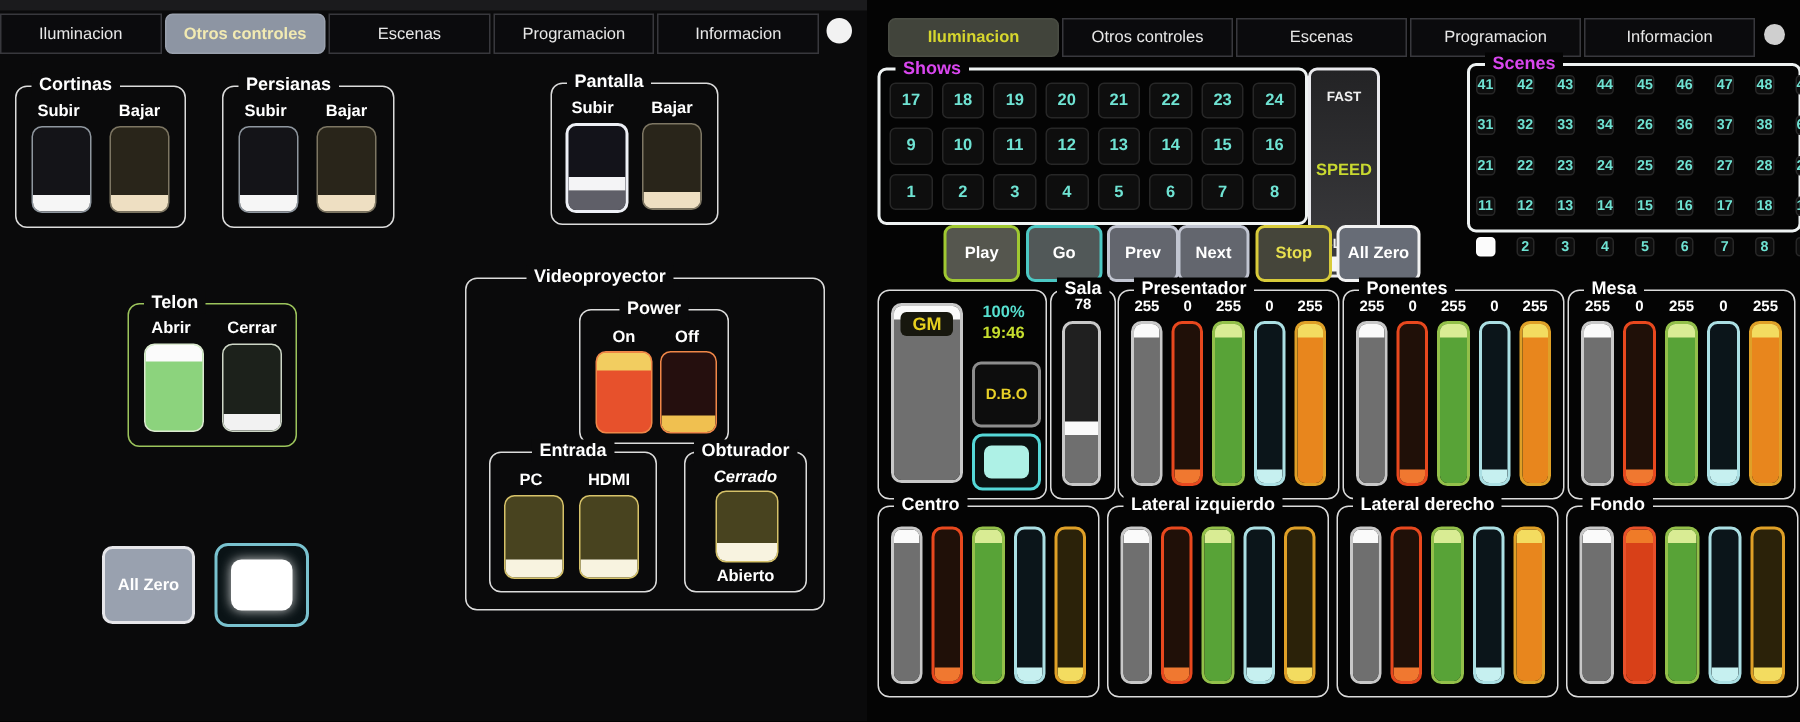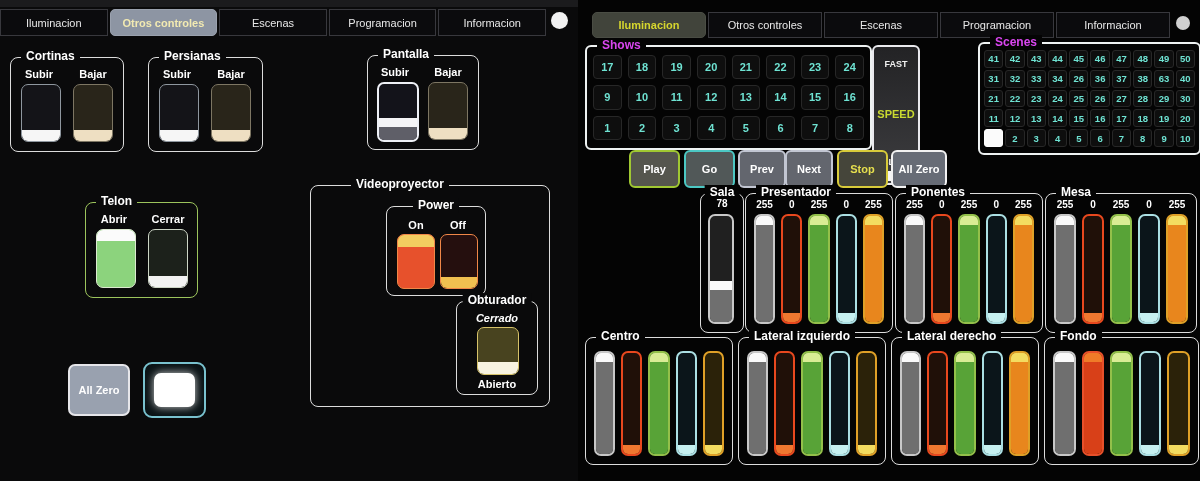--- a/index.html
+++ b/index.html
@@ -172,20 +172,31 @@
         <span class="blabel" style="left:10px;top:12px;width:38px;">On</span>
         <span class="blabel" style="left:52px;top:12px;width:38px;">Off</span>
         <div class="pf pf-on" style="left:10px;top:27px;width:36px;height:53px;">
             <div class="cap top"></div>
           </div>
         <div class="pf pf-off" style="left:53px;top:27px;width:36px;height:53px;">
             <div class="cap bottom"></div>
           </div>
       </div>
 
+      <div class="gbox" style="left:15px;top:115px;width:110px;height:92px;">
+        <span class="glabel centered">Entrada</span>
+        <span class="blabel" style="left:6px;top:12px;width:42px;">PC</span>
+        <span class="blabel" style="left:56px;top:12px;width:46px;">HDMI</span>
+        <div class="pf pf-khaki" style="left:9px;top:28px;width:38px;height:54px;">
+            <div class="cap bottom"></div>
+          </div>
+        <div class="pf pf-khaki" style="left:59px;top:28px;width:38px;height:54px;">
+            <div class="cap bottom"></div>
+          </div>
+      </div>
 
       <div class="gbox" style="left:145px;top:115px;width:80px;height:92px;">
         <span class="glabel centered">Obturador</span>
         <span class="blabel" style="left:0;top:10px;width:80px;font-style:italic;">Cerrado</span>
         <div class="pf pf-khaki" style="left:20px;top:25px;width:40px;height:46px;">
             <div class="cap bottom"></div>
           </div>
         <span class="blabel" style="left:0;bottom:4px;width:80px;">Abierto</span>
       </div>
     </div>
@@ -238,21 +249,21 @@
 
     <div class="speed" style="left:294px;top:45px;width:44px;height:136px;">
       <span class="sp-text" style="top:12px;">FAST</span>
       <span class="sp-text sp-mid">SPEED</span>
       <span class="sp-text" style="bottom:16px;">SLOW</span>
       <div class="sp-handle"></div>
     </div>
 
     <div class="gbox cyanbox" style="left:400px;top:42px;width:219px;height:109px;">
       <span class="glabel">Scenes</span>
-      <div class="gridwrap" id="scenes-grid" style="left:4px;top:6px;right:4px;bottom:6px;grid-template-columns:repeat(10,1fr);gap:2px;">
+      <div class="gridwrap" id="scenes-grid" style="left:4px;top:6px;right:4px;bottom:6px;grid-template-columns:repeat(10,1fr);gap:14px;">
           <div class="scene-cell">41</div>
           <div class="scene-cell">42</div>
           <div class="scene-cell">43</div>
           <div class="scene-cell">44</div>
           <div class="scene-cell">45</div>
           <div class="scene-cell">46</div>
           <div class="scene-cell">47</div>
           <div class="scene-cell">48</div>
           <div class="scene-cell">49</div>
           <div class="scene-cell">50</div>
@@ -301,20 +312,35 @@
 
     <div style="position:absolute;left:7px;top:150px;width:320px;height:34px;margin-left:44px;" id="transport-row">
         <div class="tbtn tb-green" style="left: 0px; width: 47px;">Play</div>
         <div class="tbtn tb-cyan" style="left: 55px; width: 47px;">Go</div>
         <div class="tbtn tb-gray" style="left: 109px; width: 44px;">Prev</div>
         <div class="tbtn tb-gray" style="left: 156px; width: 44px;">Next</div>
         <div class="tbtn tb-yellow" style="left: 208px; width: 47px;">Stop</div>
         <div class="tbtn tb-white" style="left: 262px; width: 52px;">All Zero</div>
       </div>
 
+    <div class="gbox" style="left:7px;top:193px;width:111px;height:138px;">
+      <div id="gm-fader-slot" style="position:absolute;left:8px;top:8px;width:48px;height:120px;">
+          <div class="fader f-gray" style="width: 100%; height: 100%; box-sizing: border-box;">
+            <div class="fader-fill" style="height: 100%;"></div>
+            <div class="fader-cap" style="bottom: calc(100% - 9px);"></div>
+          </div>
+        </div>
+      <span class="gm-badge" style="left:32px;">GM</span>
+      <span class="mtext" style="left:60px;top:8px;width:46px;color:#56dfcf;">100%</span>
+      <span class="mtext" style="left:60px;top:22px;width:46px;color:#c6de2e;">19:46</span>
+      <div class="dbo-btn" style="left:62px;top:47px;width:42px;height:40px;">D.B.O</div>
+      <div class="cy-btn" style="left:62px;top:95px;width:42px;height:34px;">
+        <div class="cy-in"></div>
+      </div>
+    </div>
 
     <div class="gbox" style="left:122px;top:193px;width:42px;height:138px;">
       <span class="glabel centered">Sala</span>
       <span class="sala-val">78</span>
       <div id="sala-fader-slot" style="position:absolute;left:7px;top:20px;width:26px;height:110px;">
           <div class="fader f-gray" style="width: 100%; height: 100%; box-sizing: border-box;">
             <div class="fader-fill" style="height: 30.5882%;"></div>
             <div class="fader-cap" style="bottom: 30.5882%;"></div>
           </div>
         </div>

